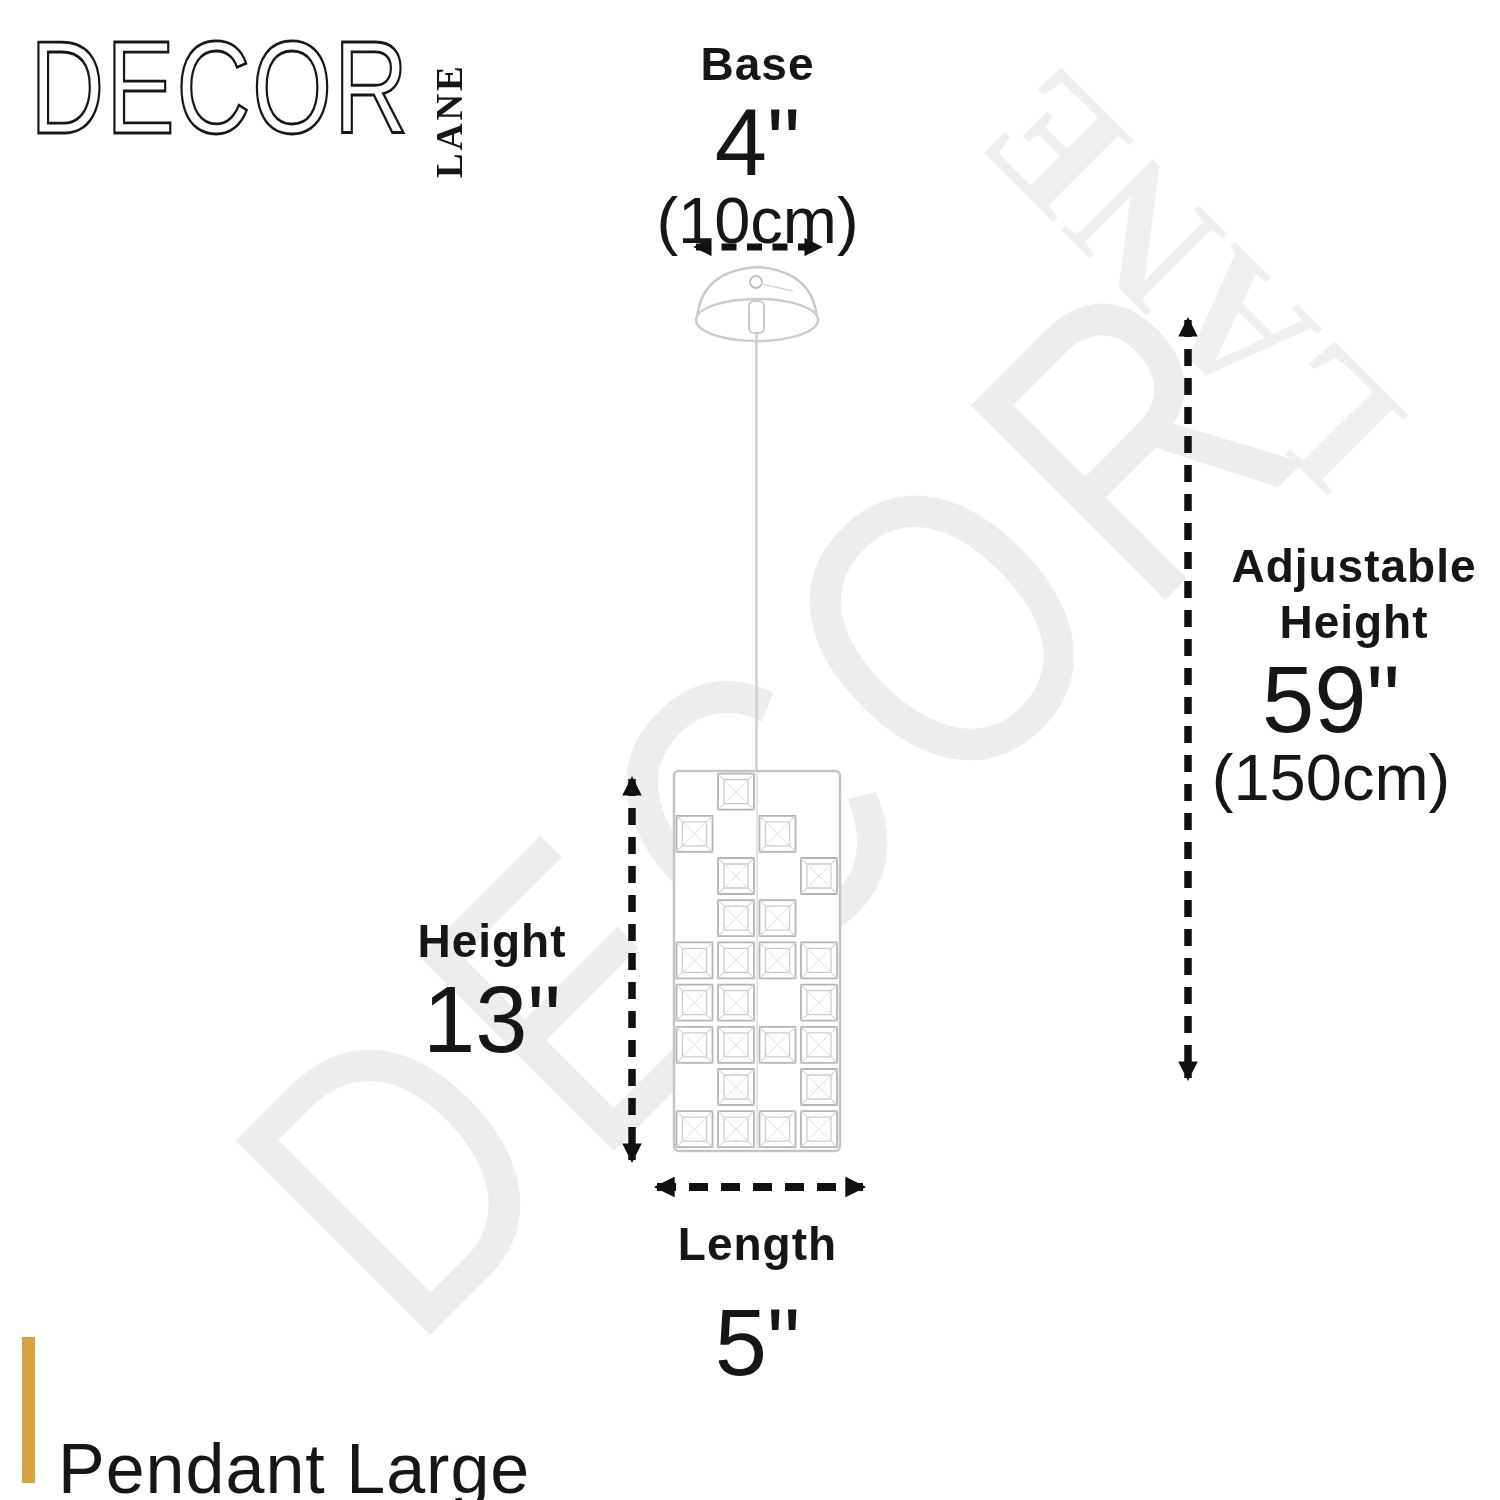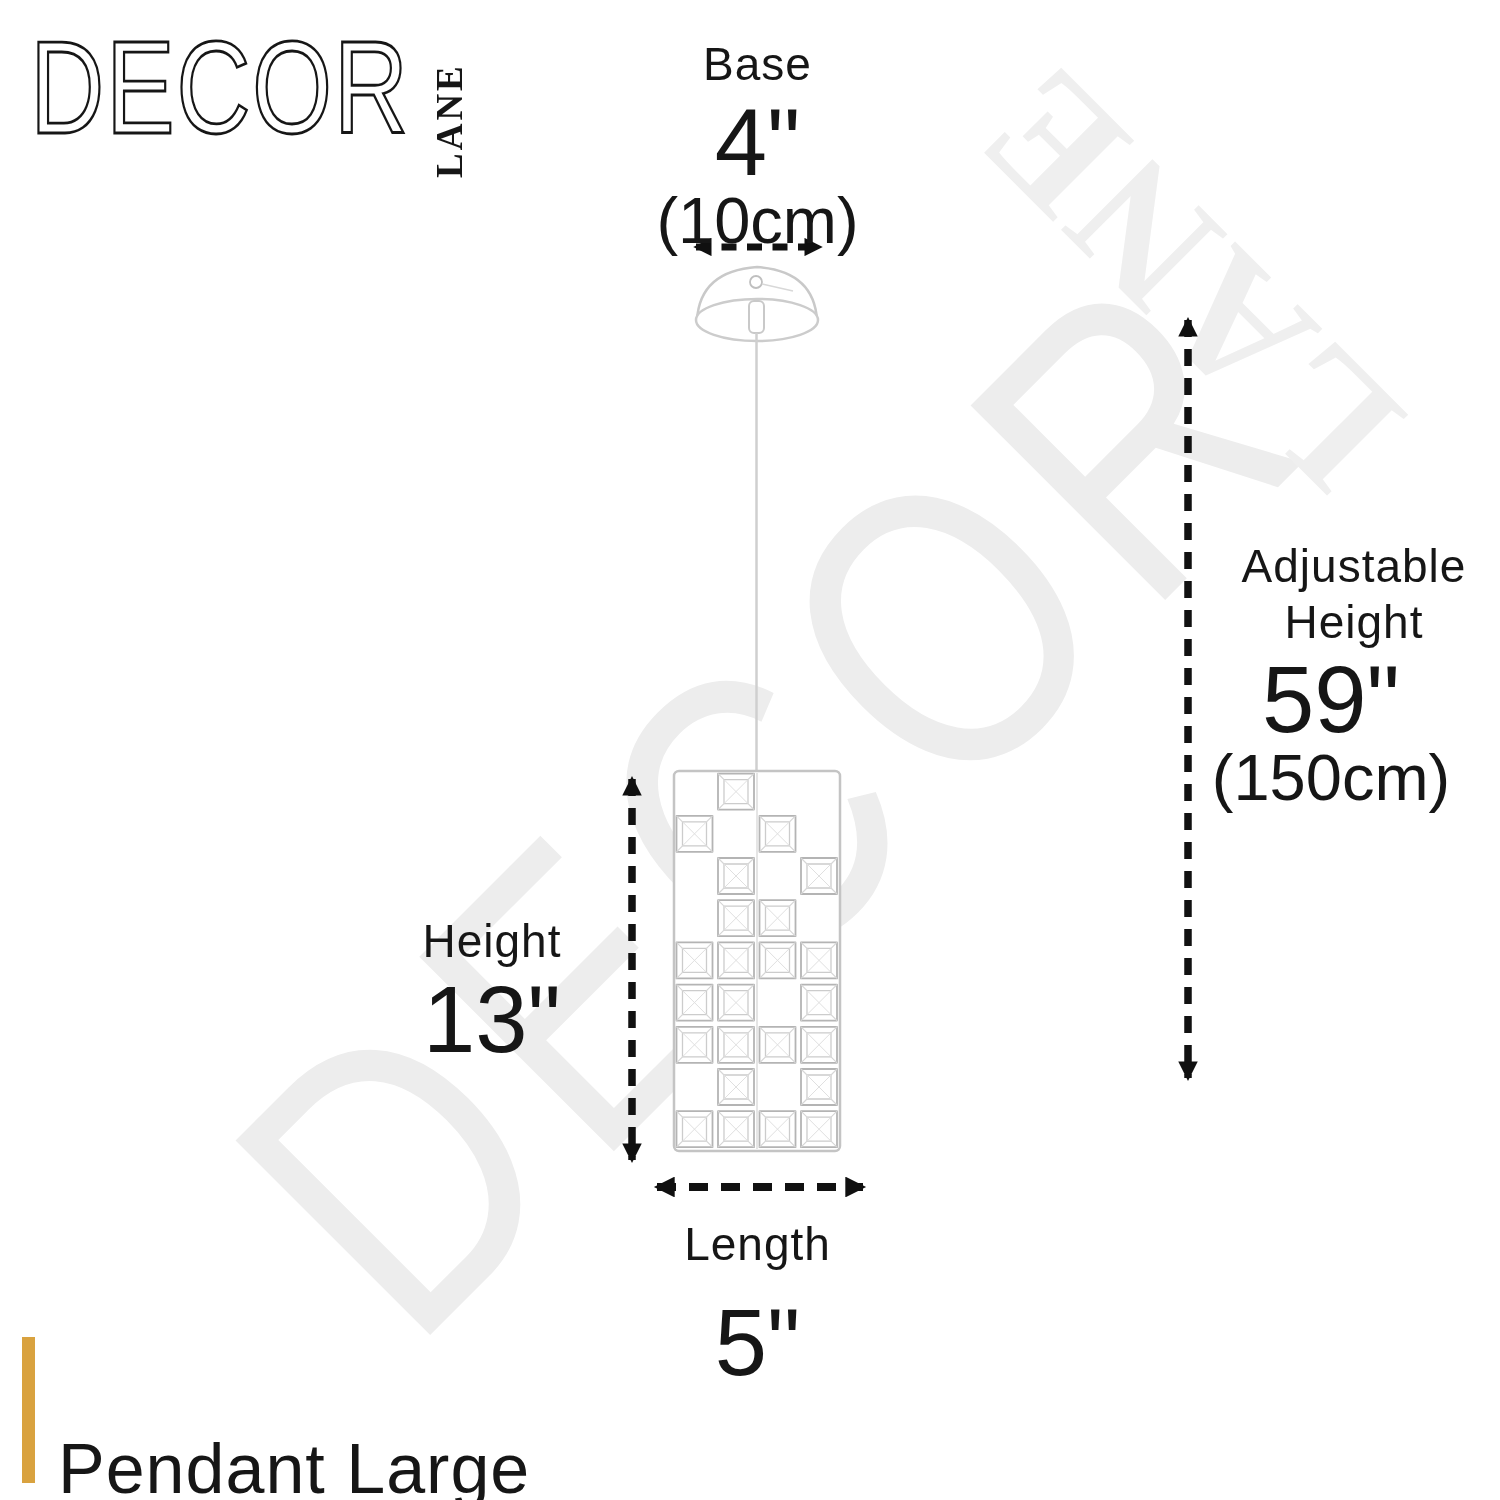--- a/index.html
+++ b/index.html
@@ -34,21 +34,21 @@
     font-size:37px;letter-spacing:3px;color:#161616;white-space:nowrap;
   }
   
   .diagram{position:absolute;left:0;top:0;width:1500px;height:1500px;z-index:2;}
   .dim{stroke:#111111;fill:none;}
   
   .dim-label{
     position:absolute;display:flex;flex-direction:column;align-items:center;
     text-align:center;z-index:3;color:#161616;
   }
-  .dn{font-size:46px;line-height:57px;font-weight:400;letter-spacing:1px;}
+  .dn{font-size:46px;line-height:57px;font-weight:700;letter-spacing:1px;}
   .di{font-size:94px;line-height:96px;font-weight:500;margin-top:2px;}
   .dc{font-size:65px;line-height:60px;font-weight:500;}
   #base-label  {left:600px;top:36px;width:315px;}
   #height-label{left:352px;top:913px;width:280px;}
   #length-label{left:595px;top:1216px;width:325px;gap:20px;}
   #adjustable-label{left:1185px;top:538px;width:292px;}
   #adjustable-label .dn{line-height:56px;margin-left:46px;}
   
   .accent-bar{position:absolute;left:22px;top:1337px;width:13px;height:146px;background:#D9A23F;z-index:3;}
   .product-title{

